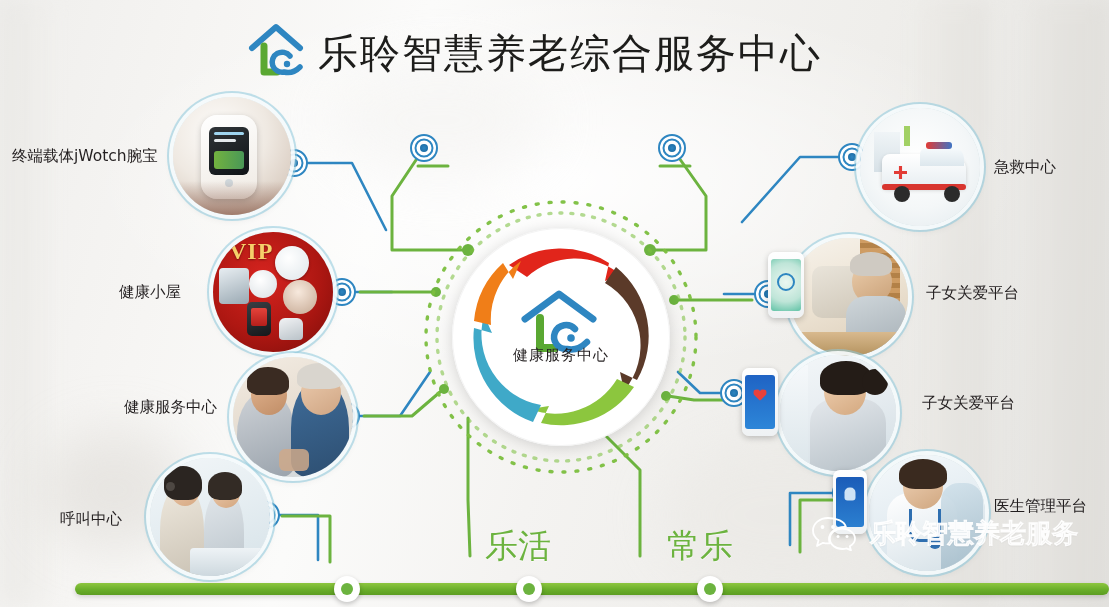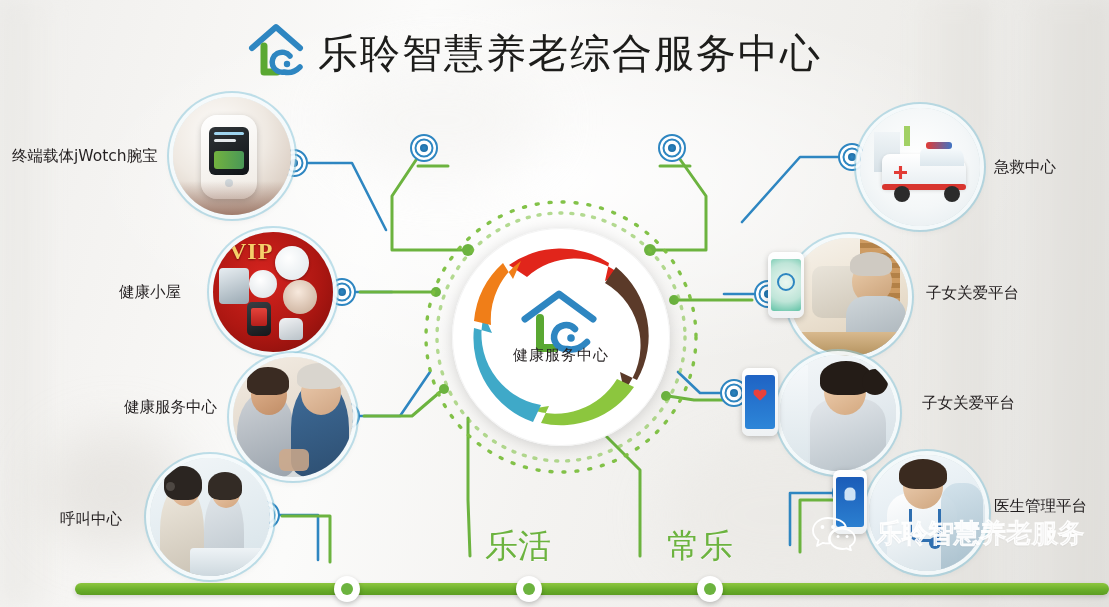--- a/index.html
+++ b/index.html
@@ -59,21 +59,21 @@
     font-family:"DejaVu Sans","Liberation Sans",sans-serif;
     text-shadow:0 1px 0 rgba(255,255,255,.6);}
   .greenbar{position:absolute;left:75px;top:583px;width:1034px;height:12px;border-radius:6px;
     background:linear-gradient(180deg,#8dc63f 0%,#6aae2a 55%,#5c9d22 100%);
     box-shadow:0 2px 5px rgba(0,0,0,.15);}
   .bardot{position:absolute;width:26px;height:26px;border-radius:50%;background:#fff;
     box-shadow:0 2px 5px rgba(0,0,0,.22);display:flex;align-items:center;justify-content:center;}
   .bardot i{display:block;width:12px;height:12px;border-radius:50%;background:#6cb33f;}
 
   
-  .wechat{position:absolute;left:812px;top:515px;display:flex;align-items:center;gap:20px;justify-content:flex-end;}
+  .wechat{position:absolute;left:812px;top:515px;display:flex;align-items:center;gap:14px;justify-content:flex-end;}
   .wechat .wtext{font-size:26px;color:transparent;
     -webkit-text-stroke:1.6px rgba(255,255,255,.95);
     font-family:"DejaVu Sans","Liberation Sans",sans-serif;white-space:nowrap;
     text-shadow:0 1px 2px rgba(0,0,0,.10);}
 </style>
 </head>
 <body>
 
 <div id="stage">
 

